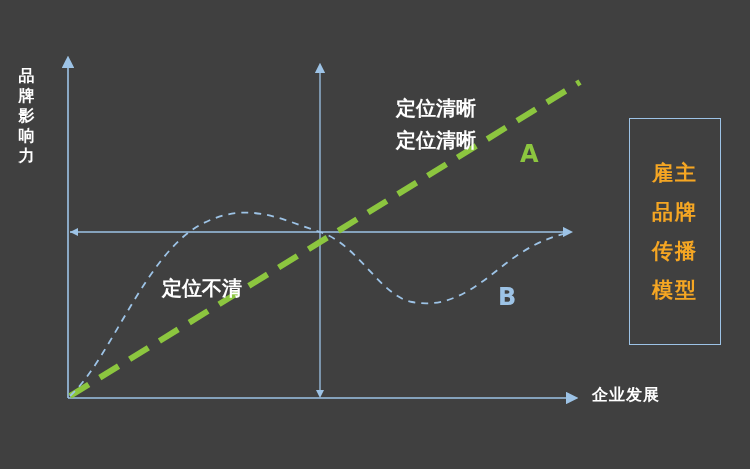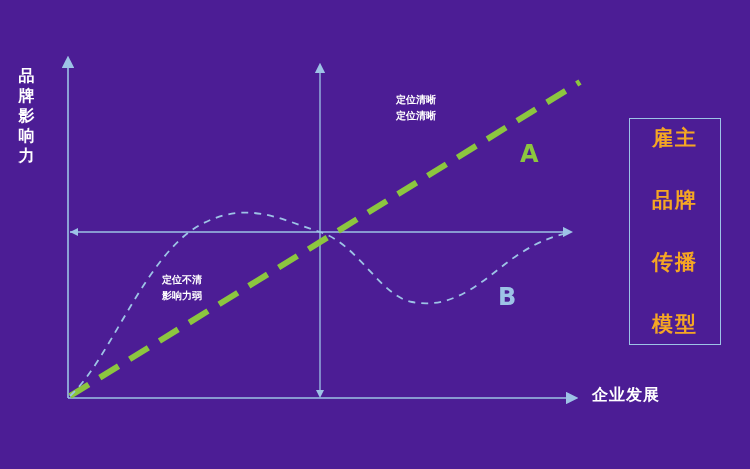--- a/index.html
+++ b/index.html
@@ -4,21 +4,21 @@
 <style>
   html, body {
     margin: 0;
     padding: 0;
     background: #1d4a82;
   }
   #root {
     position: relative;
     width: 750px;
     height: 469px;
-    background: #4c1d95;
+    background: #404040;
     font-family: "DejaVu Sans", "Liberation Sans", sans-serif;
     overflow: hidden;
   }
   svg.diagram {
     position: absolute;
     left: 0;
     top: 0;
     width: 750px;
     height: 469px;
   }
@@ -37,21 +37,21 @@
     text-align: center;
   }
   #x-axis-label {
     left: 592px;
     top: 385px;
     white-space: nowrap;
   }
   .annotation {
     position: absolute;
     color: #ffffff;
-    font-size: 10px;
+    font-size: 20px;
     font-weight: bold;
     line-height: 1.6;
     white-space: nowrap;
   }
   #annotation-strong {
     left: 396px;
     top: 92px;
   }
   #annotation-weak {
     left: 162px;
@@ -76,21 +76,21 @@
     position: absolute;
     left: 629px;
     top: 118px;
     width: 92px;
     height: 227px;
     border: 1px solid #9dc3e6;
     box-sizing: border-box;
     display: flex;
     flex-direction: column;
     align-items: center;
-    justify-content: space-between;
+    justify-content: center;
   }
   #title-box .title-char {
     color: #f5a623;
     font-size: 21px;
     font-weight: bold;
     line-height: 1;
     margin: 9px 0;
     letter-spacing: 2px;
   }
 </style>
@@ -124,21 +124,20 @@
   <div class="axis-label" id="y-axis-label">品牌影响力</div>
   <div class="axis-label" id="x-axis-label">企业发展</div>
 
   <div class="annotation" id="annotation-strong">
     <div>定位清晰</div>
     <div>定位清晰</div>
   </div>
 
   <div class="annotation" id="annotation-weak">
     <div>定位不清</div>
-    <div>影响力弱</div>
   </div>
 
   <div class="curve-tag" id="curve-tag-a">A</div>
   <div class="curve-tag" id="curve-tag-b">B</div>
 
   <div id="title-box">
     <div class="title-char">雇主</div>
     <div class="title-char">品牌</div>
     <div class="title-char">传播</div>
     <div class="title-char">模型</div>

